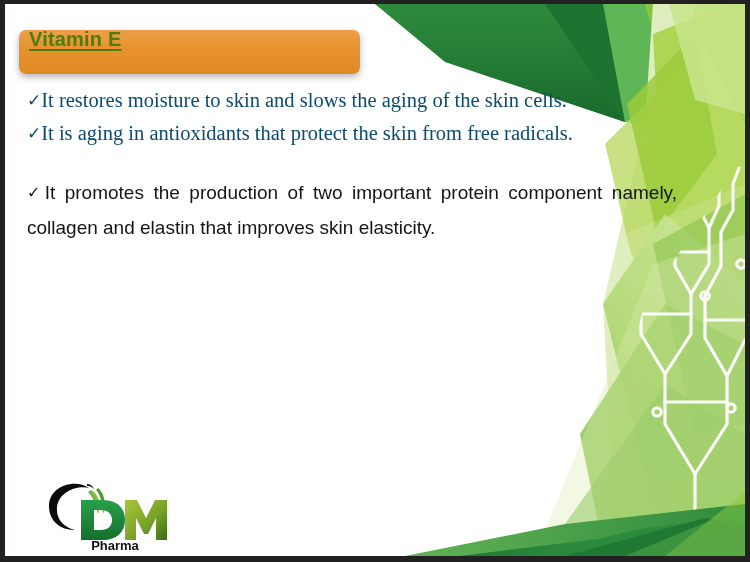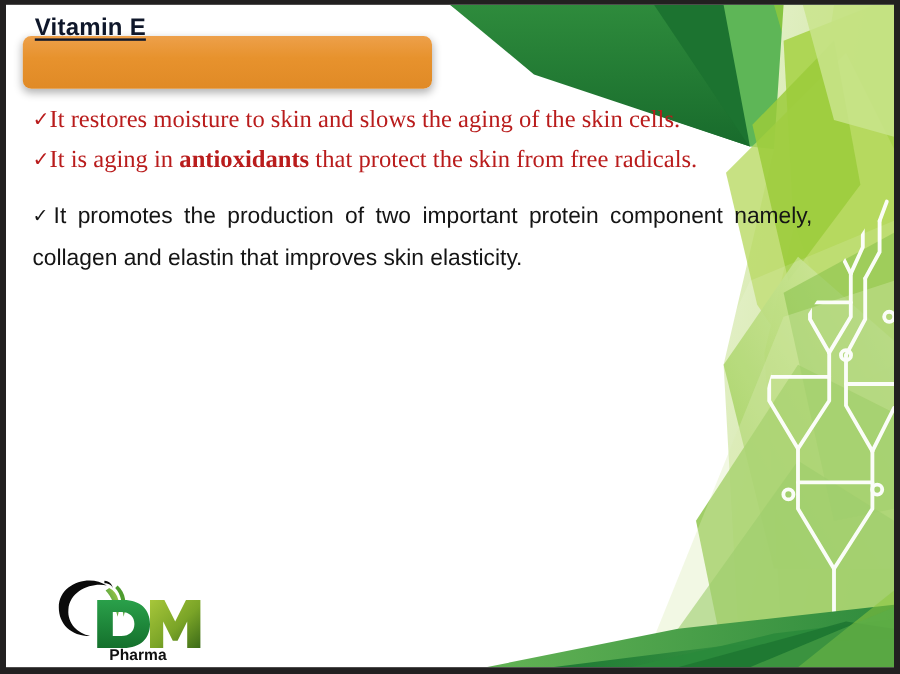--- a/index.html
+++ b/index.html
@@ -39,60 +39,60 @@
     top: 26px;
     width: 341px;
     height: 44px;
     border-radius: 7px;
     background: linear-gradient(180deg, #eda04a 0%, #e7922d 42%, #e08a26 100%);
     box-shadow: 0 3px 7px rgba(0,0,0,0.30);
   }
   #title-text {
     position: absolute;
     left: 24px;
-    top: 8px;
+    top: 24px;
     font-family: "Liberation Sans", sans-serif;
     font-size: 20px;
     font-weight: bold;
-    color: #0f172a;
+    color: #4d7c0f;
     text-decoration: underline;
     text-underline-offset: 3px;
     letter-spacing: 0.2px;
     white-space: nowrap;
   }
   
   #body-block {
     position: absolute;
     left: 22px;
     top: 86px;
     width: 650px;
   }
   .bullet-serif {
     font-family: "Liberation Serif", serif;
     font-size: 20.5px;
-    color: #b91c1c;
+    color: #0c4a6e;
     line-height: 1.0;
     margin-bottom: 12px;
     white-space: nowrap;
   }
   .bullet-serif .tick {
     font-family: "DejaVu Sans", sans-serif;
     font-size: 17px;
     vertical-align: 1px;
   }
-  .bullet-serif b { font-weight: bold; }
+  .bullet-serif b { font-weight: normal; }
 
   .bullet-sans {
     font-family: "Liberation Sans", sans-serif;
     font-size: 19px;
     color: #151515;
     line-height: 1.85;
     text-align: justify;
     text-justify: inter-word;
-    margin-top: 20px;
+    margin-top: 32px;
   }
   .bullet-sans .tick {
     font-family: "DejaVu Sans", sans-serif;
     font-size: 16px;
     vertical-align: 1px;
   }
   
   #logo {
     position: absolute;
     left: 36px;

